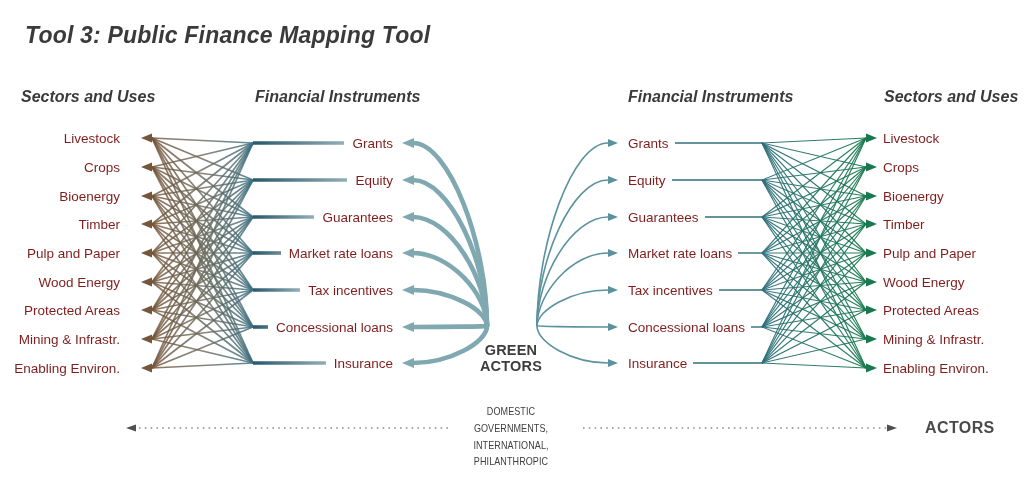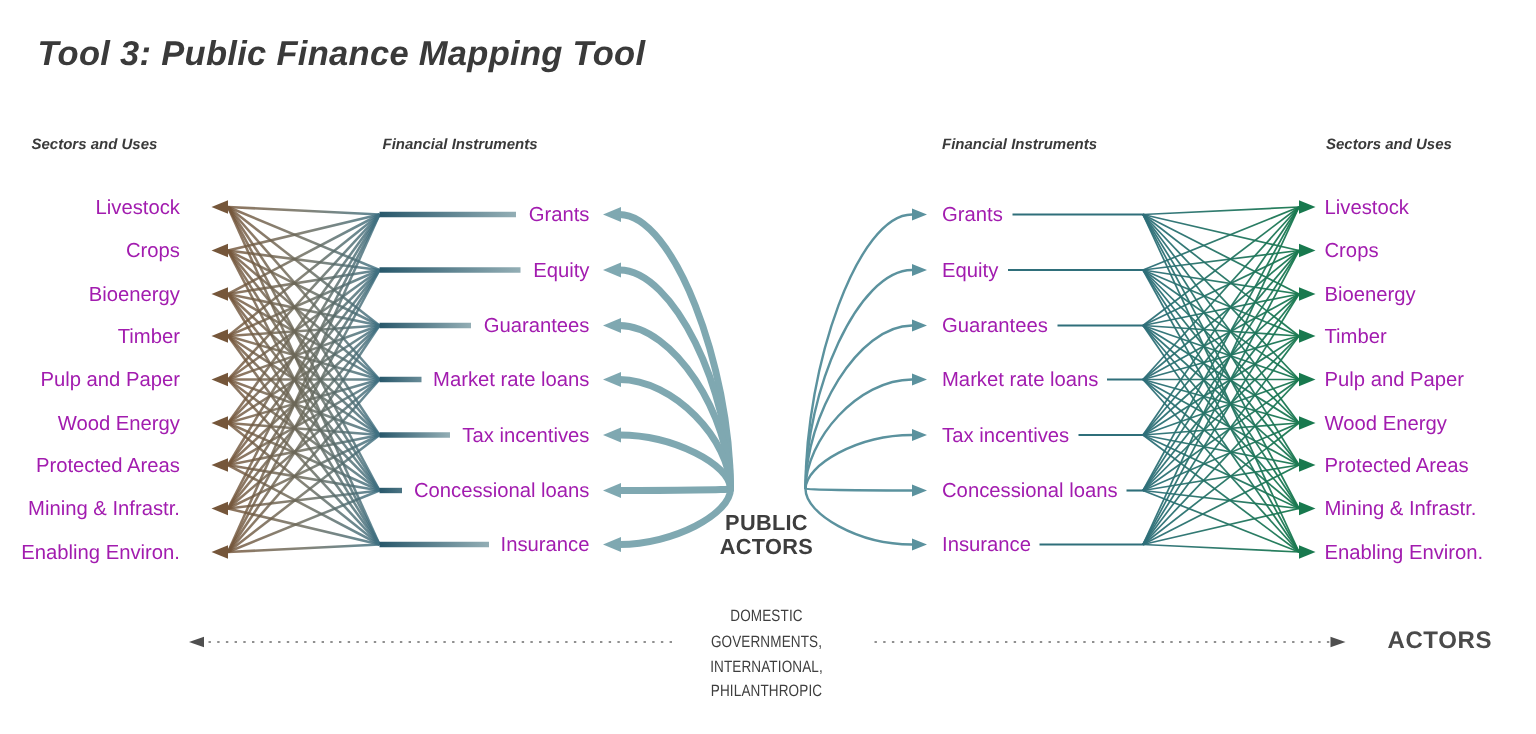--- a/index.html
+++ b/index.html
@@ -8,26 +8,26 @@
     font-family:"Liberation Sans",sans-serif;background:#ffffff;
   }
   #links{position:absolute;left:0;top:0;}
   .page-title{
     position:absolute;left:25px;top:22px;
     font-size:23px;font-weight:bold;font-style:italic;color:#3a3a3a;
     letter-spacing:0.2px;white-space:nowrap;text-align:right;
   }
   .col-header{
     position:absolute;top:97px;transform:translateY(-50%);
-    font-size:10px;font-weight:bold;font-style:italic;color:#3a3a3a;
+    font-size:16px;font-weight:bold;font-style:italic;color:#3a3a3a;
     white-space:nowrap;
   }
   .node-label{
     position:absolute;transform:translateY(-50%);
-    font-size:13.5px;color:#a21caf;white-space:nowrap;
+    font-size:13.5px;color:#7f1d1d;white-space:nowrap;
   }
   .public-actors{
     position:absolute;left:511px;top:358px;transform:translate(-50%,-50%);
     width:80px;text-align:center;
     font-size:14.5px;font-weight:bold;color:#3d3d3d;line-height:15.5px;
     letter-spacing:0.2px;
   }
   .actor-types{
     position:absolute;left:511px;top:403px;transform:translateX(-50%) scaleX(0.82);
     transform-origin:50% 0;
@@ -278,21 +278,21 @@
       <polygon points="897,428 887,424.5 887,431.5" fill="#4f4f4f"></polygon>
     </svg>
 
   <div class="page-title">Tool 3: Public Finance Mapping Tool</div>
 
   <div class="col-header" style="left:21px">Sectors and Uses</div>
   <div class="col-header" style="left:255px">Financial Instruments</div>
   <div class="col-header" style="left:628px">Financial Instruments</div>
   <div class="col-header" style="left:884px">Sectors and Uses</div>
 
-  <div class="public-actors">PUBLIC ACTORS</div>
+  <div class="public-actors">GREEN ACTORS</div>
   <div class="actor-types">DOMESTIC GOVERNMENTS, INTERNATIONAL, PHILANTHROPIC</div>
 
   <div class="axis-label right">ACTORS</div>
 
 <div class="node-label" style="right: 904px; top: 138px;">Livestock</div>
     <div class="node-label" style="right: 904px; top: 167px;">Crops</div>
     <div class="node-label" style="right: 904px; top: 196px;">Bioenergy</div>
     <div class="node-label" style="right: 904px; top: 224px;">Timber</div>
     <div class="node-label" style="right: 904px; top: 253px;">Pulp and Paper</div>
     <div class="node-label" style="right: 904px; top: 282px;">Wood Energy</div>

